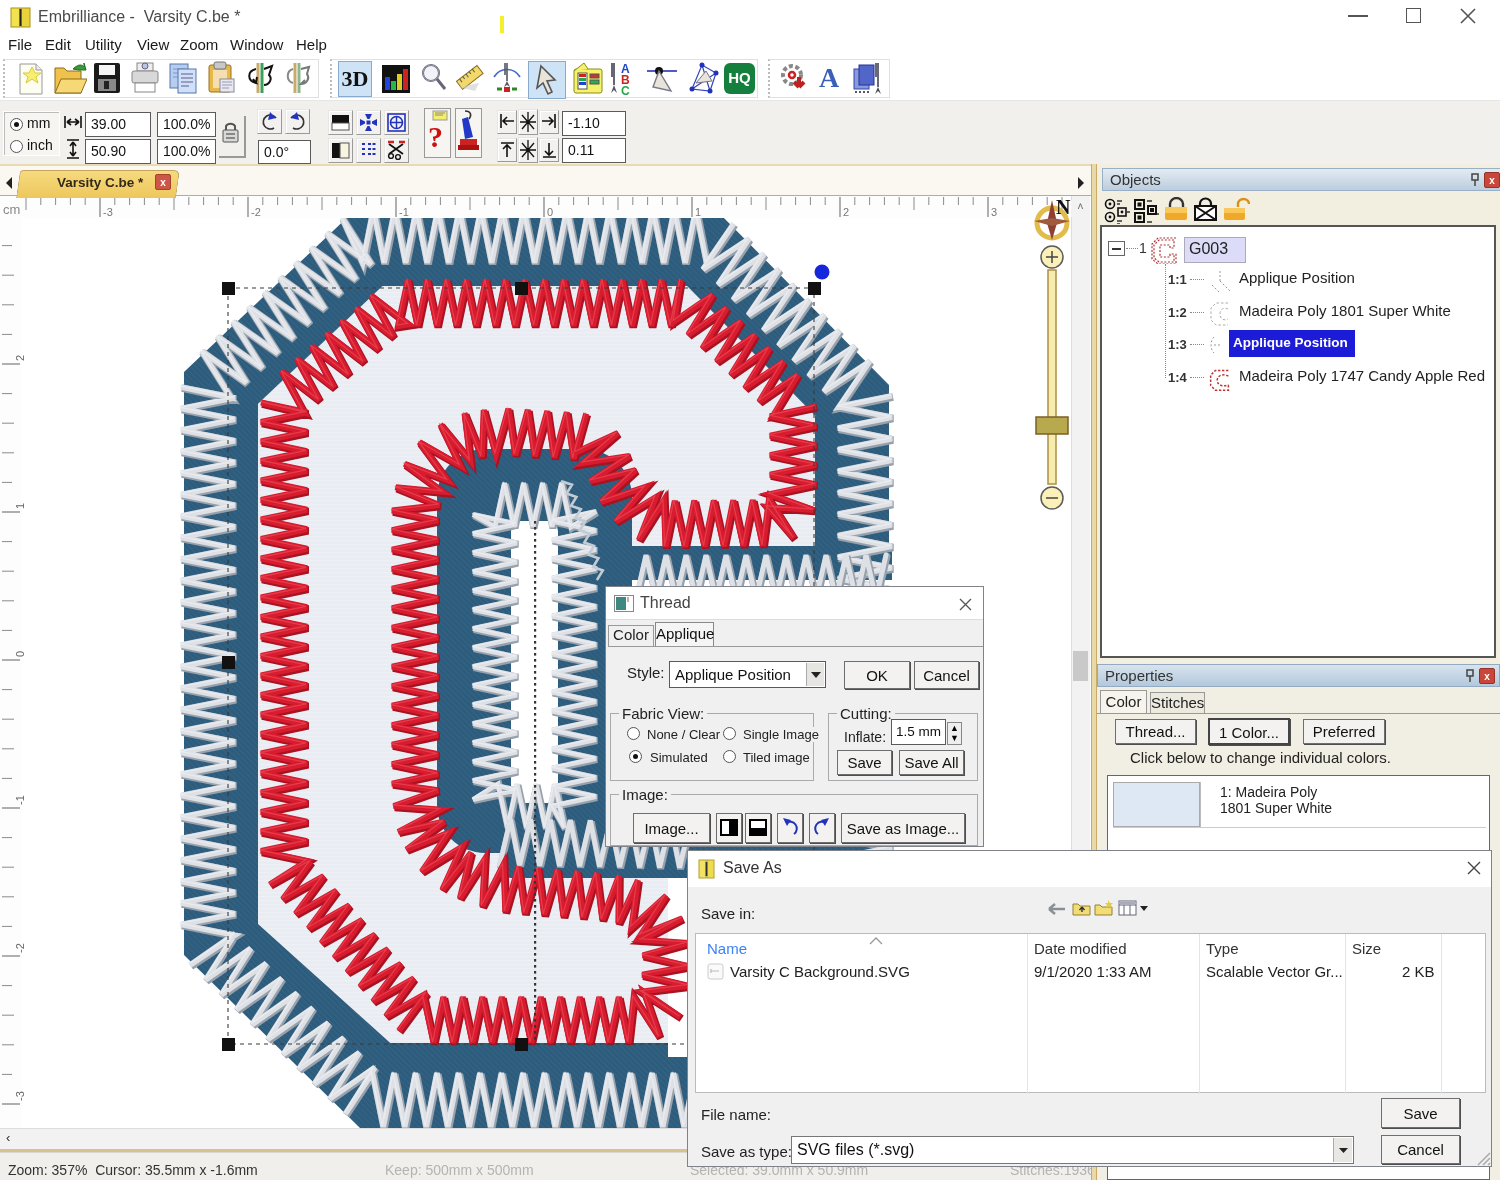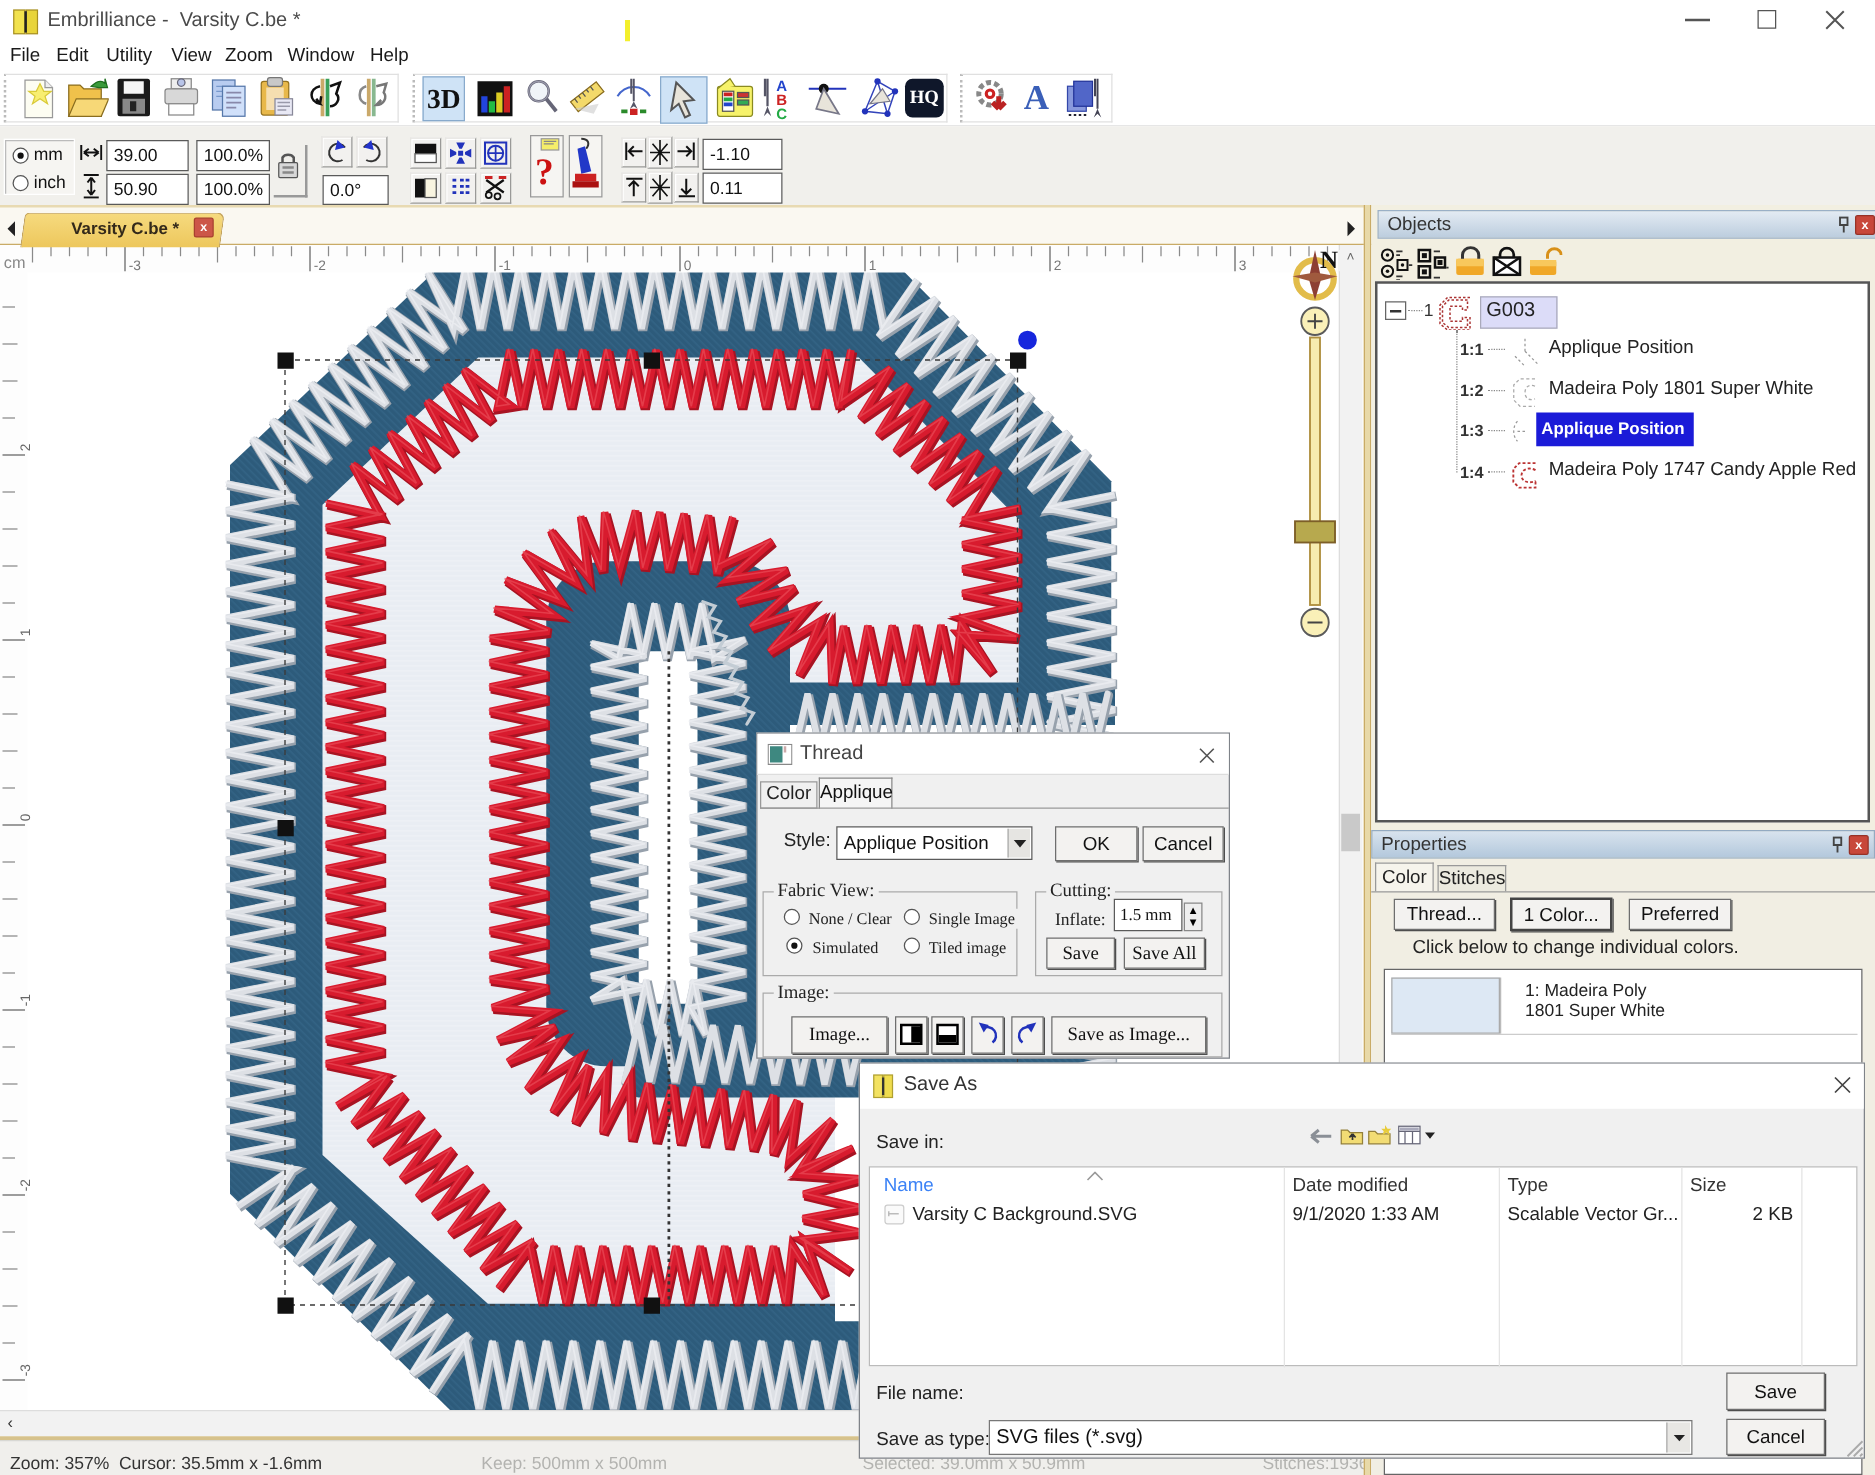--- a/index.html
+++ b/index.html
@@ -1,21 +1,21 @@
 <!DOCTYPE html>
 <html><head><meta charset="utf-8"><style>
 * { margin:0; padding:0; box-sizing:border-box; }
 body { width:1500px; height:1180px; position:relative; font-family:"Liberation Sans",sans-serif; background:#fff; overflow:hidden; }
 .abs { position:absolute; }
 span.abs { white-space:nowrap; }
 .fld { position:absolute; background:#fff; border:1px solid #5a5a5a; font-size:14px; color:#111; padding-left:5px; }
 .tbtn { position:absolute; width:25px; height:25px; background:#f2f1ef; border:1px solid #e7e6e3; border-right-color:#9a9a98; border-bottom-color:#9a9a98; box-shadow:inset 1px 1px 0 #fff; }
 .dlg { position:absolute; background:#f0f0f0; border:1px solid #7f8389; }
 .dbtn { position:absolute; background:#f3f2f0; border:1px solid #6e6e6e; box-shadow:1px 1px 0 #4e4e4e; font-size:15px; color:#111; text-align:center; }
-.grp { position:absolute; border:1px solid #aaa;font-family:Liberation Serif, serif; }
+.grp { position:absolute; border:1px solid #aaa; }
 .grp > span { position:absolute; top:-9px; left:8px; background:#f0f0f0; padding:0 3px; font-size:15px; color:#222; }
 .radio { position:absolute; width:13px; height:13px; border:1px solid #555; border-radius:50%; background:#fff; }
 .radio.sel::after { content:""; position:absolute; left:3px; top:3px; width:5px; height:5px; border-radius:50%; background:#111; }
 </style></head>
 <body>
 
 <svg width="1500" height="1180" viewBox="0 0 1500 1180" style="position:absolute;left:0;top:0">
  <defs>
   <clipPath id="cv">
         <rect x="23" y="196" width="1048" height="932"></rect>
@@ -412,21 +412,21 @@
       </svg></div>
     <div class="abs" style="left:686px;top:4px;width:34px;height:36px"><svg width="34" height="34">
         <path d="M6 28 L16 4 L30 12 L24 30 Z M6 28 L30 12 M16 4 L24 30" fill="none" stroke="#3344bb" stroke-width="1.2"></path>
         <circle cx="6" cy="28" r="2.5" fill="#2233bb"></circle>
         <circle cx="16" cy="4" r="2.5" fill="#2233bb"></circle>
         <circle cx="30" cy="12" r="2.5" fill="#2233bb"></circle>
         <circle cx="24" cy="30" r="2.5" fill="#2233bb"></circle>
         <path d="M10 22 L20 10 L26 20 Z" fill="#e8e4da" stroke="#778"></path>
       </svg></div>
     <div class="abs" style="left:724px;top:4px;width:34px;height:36px">
-      <div style="width:31px;height:31px;margin-top:2px;background:#0f172a;border-radius:6px;color:#fff;font-weight:bold;font-size:15px;text-align:center;line-height:30px;font-family:Liberation Serif, serif">HQ</div>
+      <div style="width:31px;height:31px;margin-top:2px;background:#15803d;border-radius:6px;color:#fff;font-weight:bold;font-size:15px;text-align:center;line-height:30px;font-family:Liberation Sans, sans-serif">HQ</div>
     </div>
     <div class="abs" style="left:777px;top:4px;width:34px;height:36px"><svg width="34" height="34">
         <circle cx="15" cy="14" r="9" fill="none" stroke="#888" stroke-width="4" stroke-dasharray="4 2.5"></circle>
         <circle cx="15" cy="14" r="3" fill="#fff" stroke="#cc2222" stroke-width="2.5"></circle>
         <path d="M22 16 V26 M22 26 L17 21 M22 26 L27 21" stroke="#bb2222" stroke-width="4"></path>
       </svg></div>
     <div class="abs" style="left:817px;top:4px;width:34px;height:36px"><svg width="28" height="32">
         <text x="2" y="26" font-size="28" font-weight="bold" fill="#3a5fb8" font-family="Liberation Serif,serif">A</text>
       </svg></div>
     <div class="abs" style="left:851px;top:4px;width:34px;height:36px"><svg width="34" height="34">

